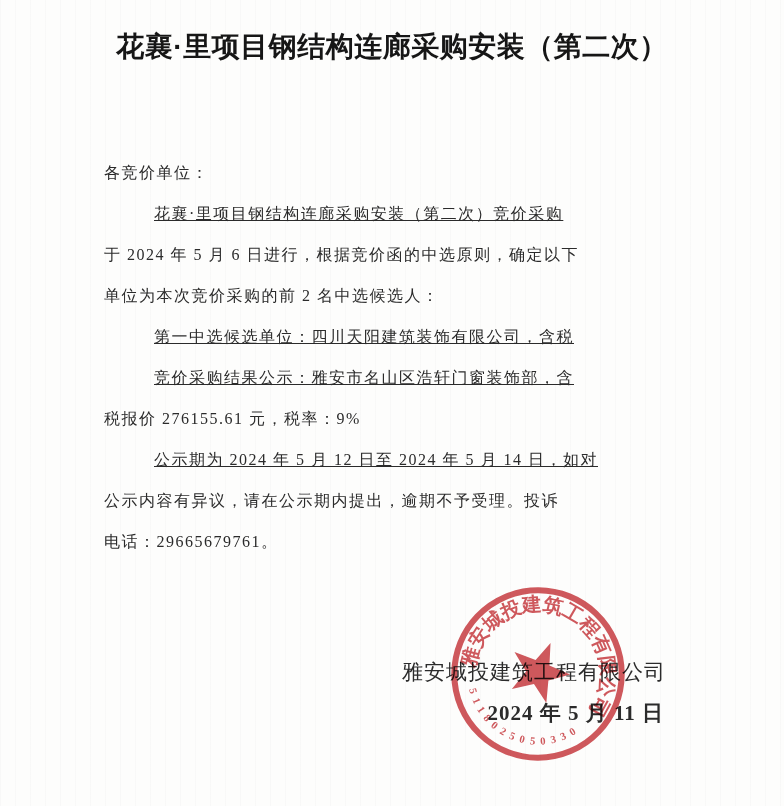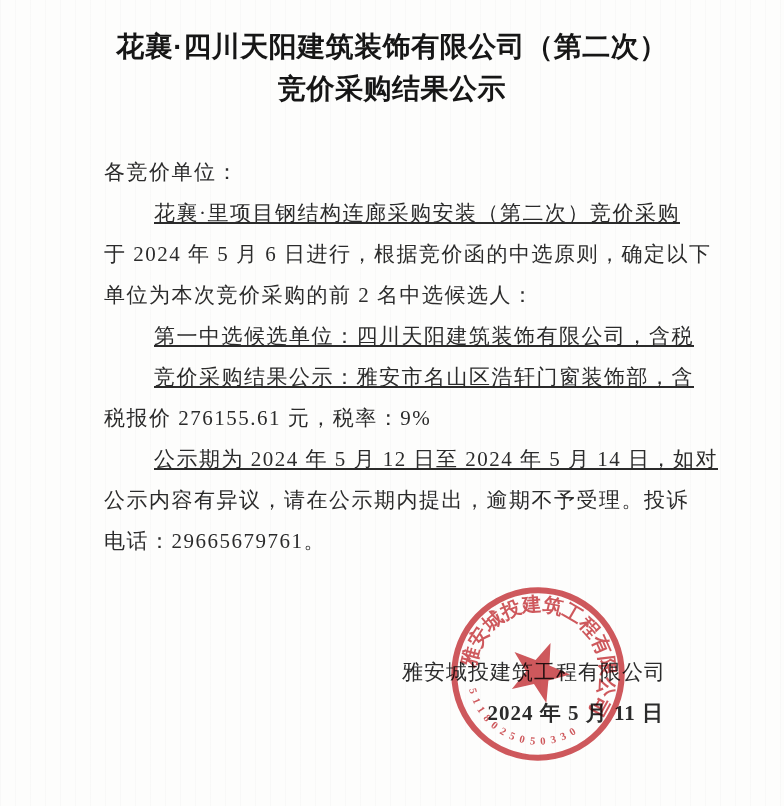--- a/index.html
+++ b/index.html
@@ -39,21 +39,21 @@
     font-size: 28px;
     line-height: 42px;
     letter-spacing: 0.5px;
     color: #161616;
   }
   .doc-body {
     position: absolute;
     top: 152px;
     left: 104px;
     right: 60px;
-    font-size: 21px;
+    font-size: 16px;
     line-height: 41px;
     letter-spacing: 1.5px;
   }
   .line {
     white-space: nowrap;
   }
   .indent {
     padding-left: 50px;
     text-decoration: underline;
   }
@@ -86,22 +86,21 @@
     font-weight: 700;
   }
 </style>
 </head>
 <body>
 
 <div class="page">
   <div class="scan-texture"></div>
 
   <h1 class="doc-title">
-    <div>花襄·四川天阳建筑装饰有限公司（第二次）</div>
-    <div>竞价采购结果公示</div>
+    <div>花襄·里项目钢结构连廊采购安装（第二次）</div>
   </h1>
 
   <div class="doc-body">
     <div class="line">各竞价单位：</div>
     <div class="line indent">花襄·里项目钢结构连廊采购安装（第二次）竞价采购</div>
     <div class="line">于 2024 年 5 月 6 日进行，根据竞价函的中选原则，确定以下</div>
     <div class="line">单位为本次竞价采购的前 2 名中选候选人：</div>
     <div class="line indent">第一中选候选单位：四川天阳建筑装饰有限公司，含税</div>
     <div class="line indent">竞价采购结果公示：雅安市名山区浩轩门窗装饰部，含</div>
     <div class="line">税报价 276155.61 元，税率：9%</div>

